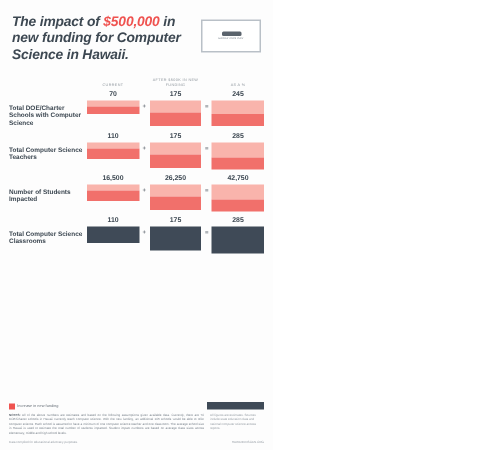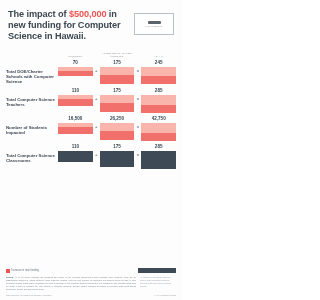--- a/index.html
+++ b/index.html
@@ -5,21 +5,21 @@
   html,body{margin:0;padding:0;}
   body{
     width:182px;height:300px;overflow:hidden;
     background:#ffffff;
     font-family:"Liberation Sans", sans-serif;
     color:#3d4852;
   }
   .page{width:182px;height:300px;position:relative;box-sizing:border-box;background:#fdfdfd;}
 
   
-  .header{display:flex;align-items:flex-start;padding:9px 8px 0 8px;}
+  .header{display:flex;align-items:flex-start;padding:9px 8px 0 8px;font-style:italic;}
   .title{
     font-size:9.2px;line-height:11.2px;font-weight:700;
     color:#3d4852;letter-spacing:-0.1px;flex:1;
   }
   .title .amount{color:#ef5350;}
   .logo-box{
     width:38px;height:20px;margin-top:4px;margin-left:4px;
     border:1px solid #b9c0c7;background:#fff;
     display:flex;flex-direction:column;align-items:center;justify-content:center;
     flex:none;

